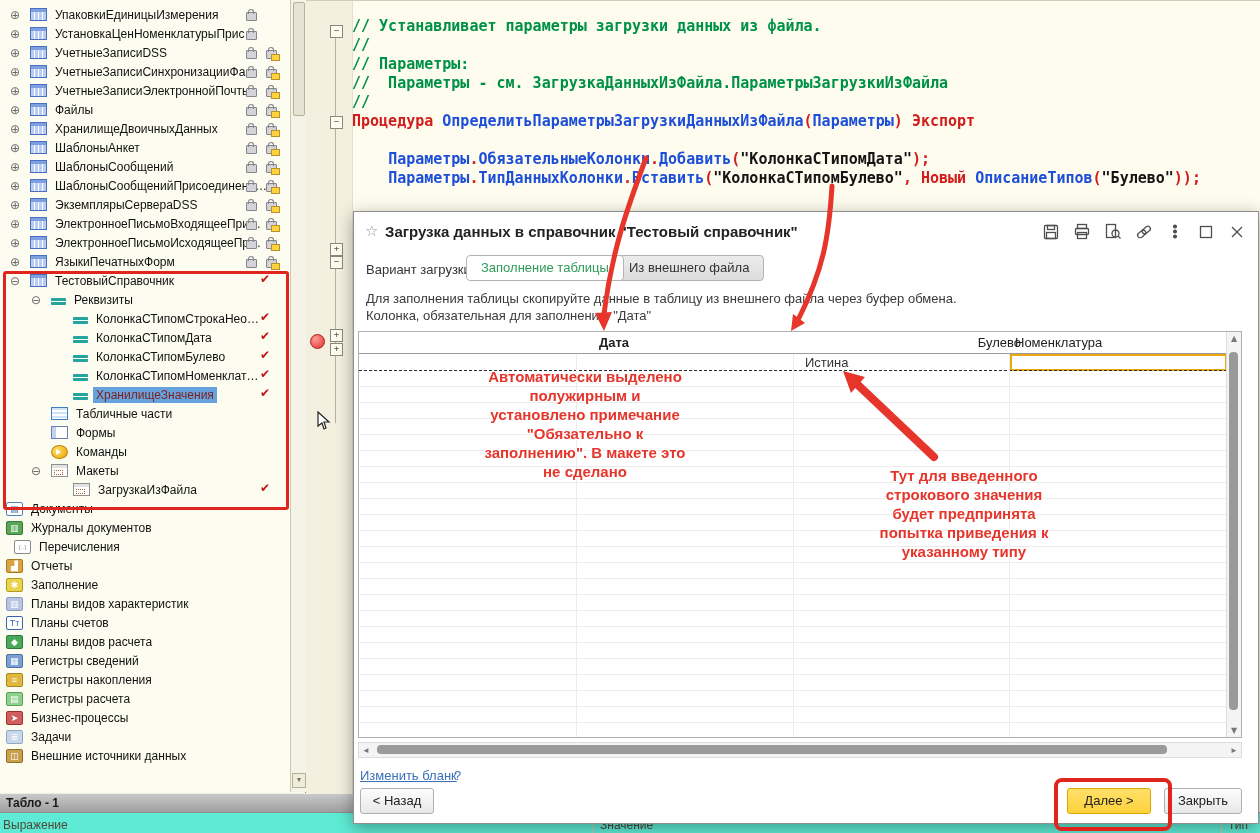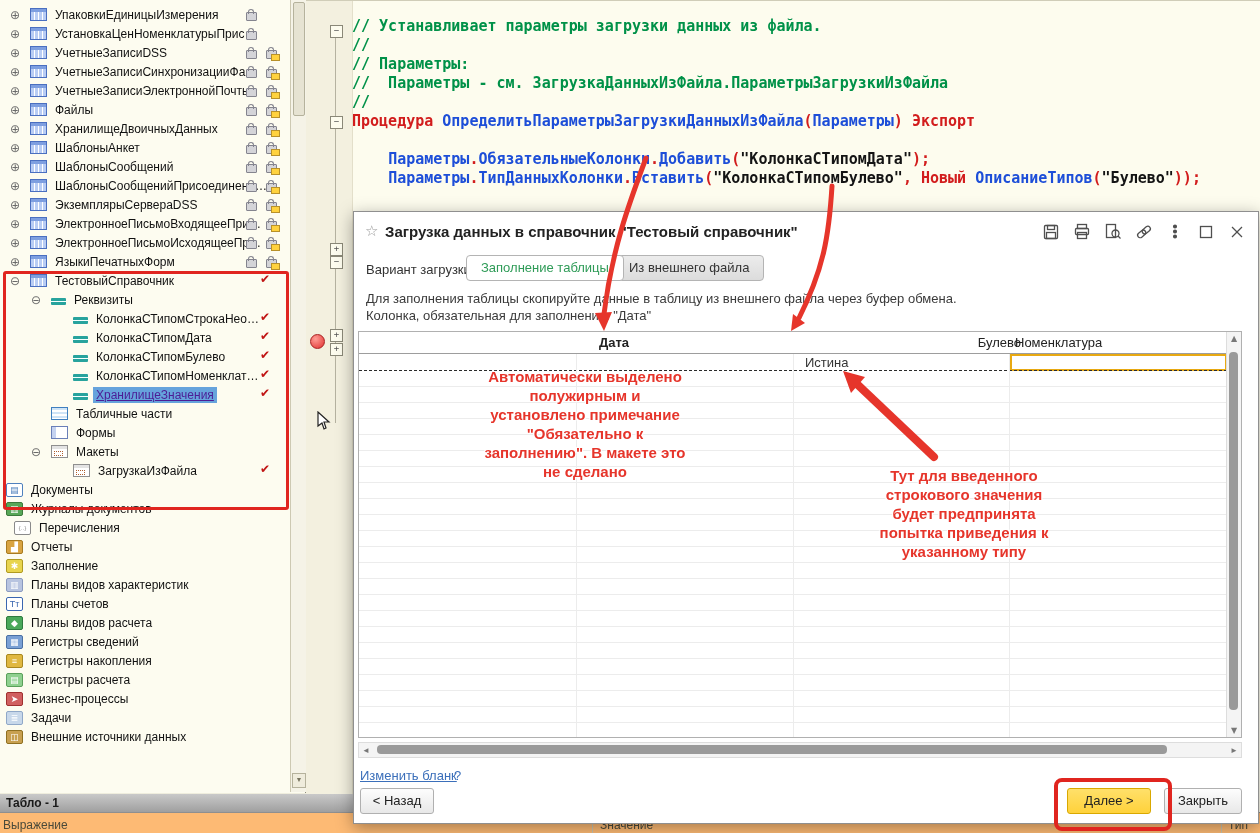--- a/index.html
+++ b/index.html
@@ -6,21 +6,21 @@
   #app{position:relative;width:1260px;height:833px;overflow:hidden;
        font-family:"Liberation Sans",sans-serif;background:#efeddd;}
   
   #tree-panel{position:absolute;left:0;top:0;width:305px;height:793px;
       background:#fdfcf0;border-right:1px solid #8f8d7d;}
   #tree-rows{position:absolute;left:0;top:5px;width:288px;}
   .trow{position:relative;height:19px;display:flex;align-items:center;font-size:12px;color:#111;white-space:nowrap;}
   .trow .exp{width:20px;flex:0 0 20px;font-size:12px;color:#6b6b6b;text-align:left;font-family:"DejaVu Sans",sans-serif;}
   .trow .ic{width:15px;flex:0 0 15px;margin-right:5px;display:inline-block;position:relative;}
   .trow .lbl{padding:1px 3px;}
-  .trow .lbl.sel{background:#66a3dc;color:#4c1d95;text-decoration:underline;}
+  .trow .lbl.sel{background:#66a3dc;color:#7f1d1d;}
   .chk{position:absolute;left:260px;top:1px;color:#c01414;font-size:12px;font-weight:bold;font-family:"DejaVu Sans",sans-serif;}
   
   .lk{position:absolute;top:7px;width:9px;height:7px;background:#d4d4d8;border:1px solid #84848e;border-radius:1px;}
   .lk::before{content:"";position:absolute;left:1px;top:-4px;width:4px;height:4px;
       border:1.5px solid #84848e;border-bottom:none;border-radius:3px 3px 0 0;}
   .lk.l1{left:246px;} .lk.l2{left:266px;}
   .lk.l2::after{content:"";position:absolute;left:4px;top:3px;width:7px;height:5px;
       background:#ffd23e;border:1px solid #b8912a;}
   
   .ic-cat{width:13px;height:11px;border:1px solid #4a6fc0;background:
@@ -49,21 +49,21 @@
       font:9px "DejaVu Sans Mono",monospace;line-height:9px;text-align:center;color:#555;}
   #breakpoint{position:absolute;left:4px;top:333px;width:13px;height:13px;border-radius:50%;
       background:radial-gradient(circle at 35% 30%,#ff9d95,#e03030);border:1px solid #a82020;}
   #code-lines{position:absolute;left:46px;top:16px;font:bold 15px "DejaVu Sans Mono",monospace;}
   .cline{height:19px;white-space:pre;}
   .com{color:#009148;}.kw{color:#d21d1d;}.id{color:#1d4ed8;}.op{color:#d21d1d;}.str{color:#141414;}.pln{color:#141414;}
   
   #tablo-bar{position:absolute;left:0;top:794px;width:353px;height:18px;
       background:linear-gradient(#c9c9c9,#9f9f9f);color:#1a1a1a;font-size:12px;font-weight:bold;
       padding:2px 0 0 6px;box-sizing:border-box;}
-  #watch-row{position:absolute;left:0;top:812px;width:1260px;height:21px;background:#fdba74;border-top:1px solid #8f8f8f;font-size:12px;color:#4a4a3a;}
+  #watch-row{position:absolute;left:0;top:812px;width:1260px;height:21px;background:#5eead4;border-top:1px solid #8f8f8f;font-size:12px;color:#4a4a3a;}
   #watch-row .v1{position:absolute;left:3px;top:5px;}
   #watch-row .v2{position:absolute;left:600px;top:5px;}
   #watch-row .v3{position:absolute;left:1228px;top:5px;}
   #watch-row .sep{position:absolute;top:0;width:1px;height:21px;background:#c9c5ae;}
   
   #dialog{position:absolute;left:353px;top:211px;width:904px;height:611px;background:#fff;
       border:1px solid #8f8f8f;box-shadow:0 4px 16px rgba(0,0,0,.35);z-index:5;}
   #dlg-title{position:absolute;left:31px;top:11px;font-size:15px;font-weight:bold;color:#222;}
   #dlg-star{position:absolute;left:11px;top:10px;font-size:15px;color:#9a9a9a;font-family:"DejaVu Sans",sans-serif;}
   .dlg-ic{position:absolute;top:11px;width:20px;height:18px;cursor:pointer;}
@@ -255,20 +255,25 @@
         </div>
         <div class="trow" style="padding-left: 31px;">
           <span class="exp"></span>
           <span class="ic ic-tabp"></span>
           <span class="lbl">Табличные части</span>
         </div>
         <div class="trow" style="padding-left: 31px;">
           <span class="exp"></span>
           <span class="ic ic-form"></span>
           <span class="lbl">Формы</span>
+        </div>
+        <div class="trow" style="padding-left: 31px;">
+          <span class="exp"></span>
+          <span class="ic ic-cmd"></span>
+          <span class="lbl">Команды</span>
         </div>
         <div class="trow" style="padding-left: 31px;">
           <span class="exp">⊖</span>
           <span class="ic ic-layout"></span>
           <span class="lbl">Макеты</span>
         </div>
         <div class="trow" style="padding-left: 53px;">
           <span class="exp"></span>
           <span class="ic ic-layout"></span>
           <span class="lbl">ЗагрузкаИзФайла</span>

